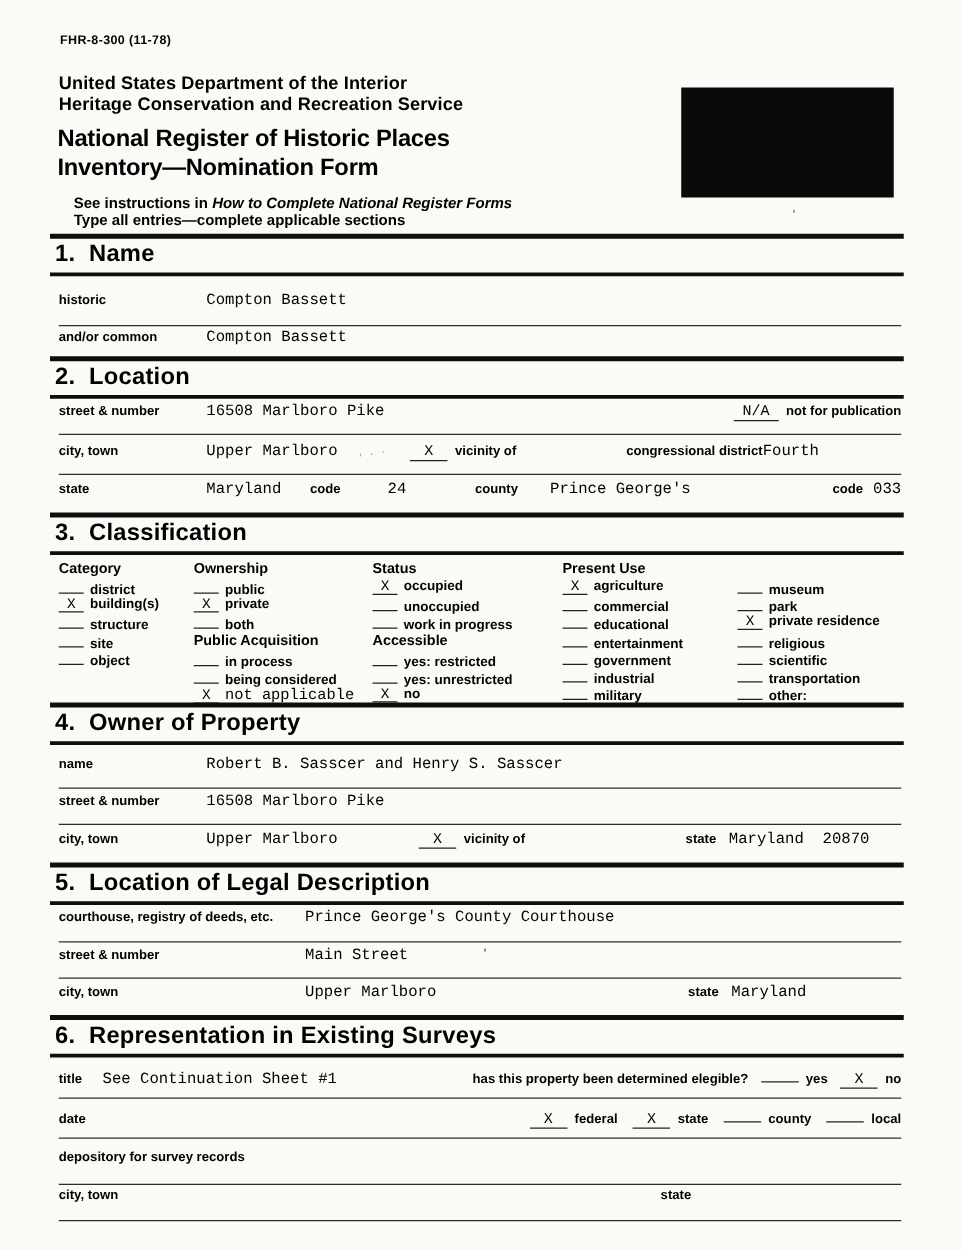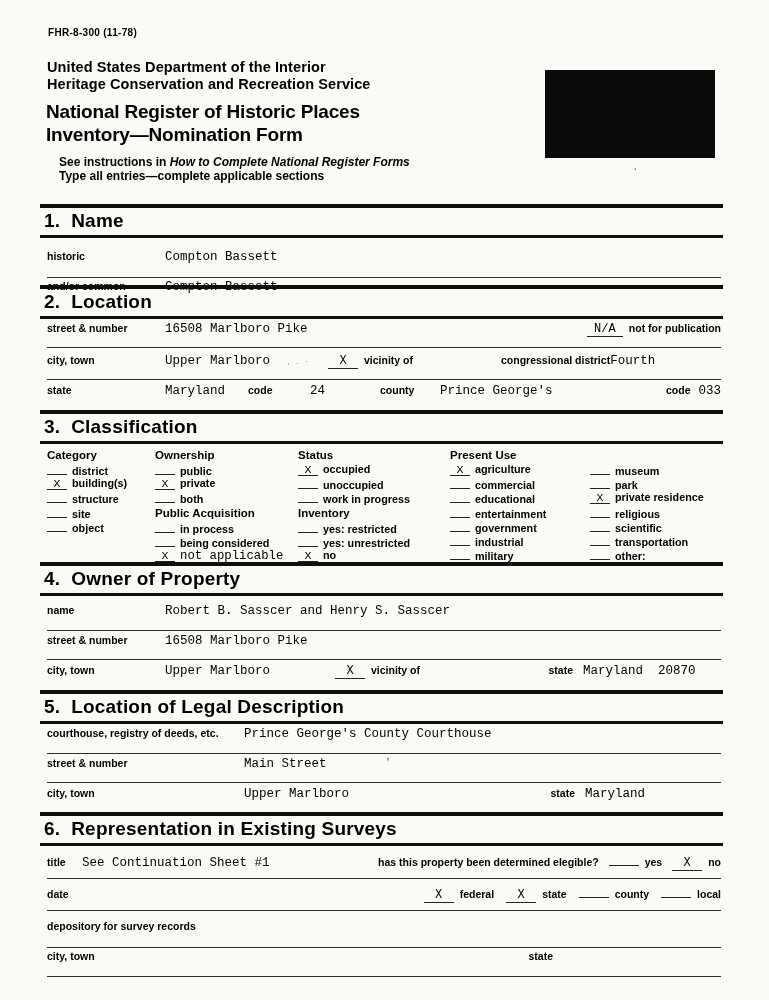--- a/index.html
+++ b/index.html
@@ -57,21 +57,21 @@
     <div>National Register of Historic Places</div>
     <div>Inventory—Nomination Form</div>
   </div>
   <div class="instructions">
     <div><span>See instructions in </span><i>How to Complete National Register Forms</i></div>
     <div>Type all entries—complete applicable sections</div>
   </div>
   <div class="blackbox"></div>
   <div class="tickmark">‘</div>
 
-  <div class="sec" style="top:204px;">
+  <div class="sec" style="top:187px;">
     <div class="sec-head">1.  Name</div>
     <div class="frow" style="top:46px;height:27px;">
       <span class="lbl w118">historic</span>
       <span class="val">Compton Bassett</span>
     </div>
     <div class="frow noline" style="top:76px;height:22px;">
       <span class="lbl w118">and/or common</span>
       <span class="val">Compton Bassett</span>
     </div>
   </div>
@@ -172,21 +172,21 @@
             <span class="clbl">occupied</span>
           </div>
         <div class="citem">
             <span class="cmk"></span>
             <span class="clbl">unoccupied</span>
           </div>
         <div class="citem">
             <span class="cmk"></span>
             <span class="clbl">work in progress</span>
           </div>
-        <div class="ctitle">Inventory</div>
+        <div class="ctitle">Accessible</div>
         <div class="citem">
             <span class="cmk"></span>
             <span class="clbl">yes: restricted</span>
           </div>
         <div class="citem">
             <span class="cmk"></span>
             <span class="clbl">yes: unrestricted</span>
           </div>
         <div class="citem">
             <span class="cmk">X</span>

